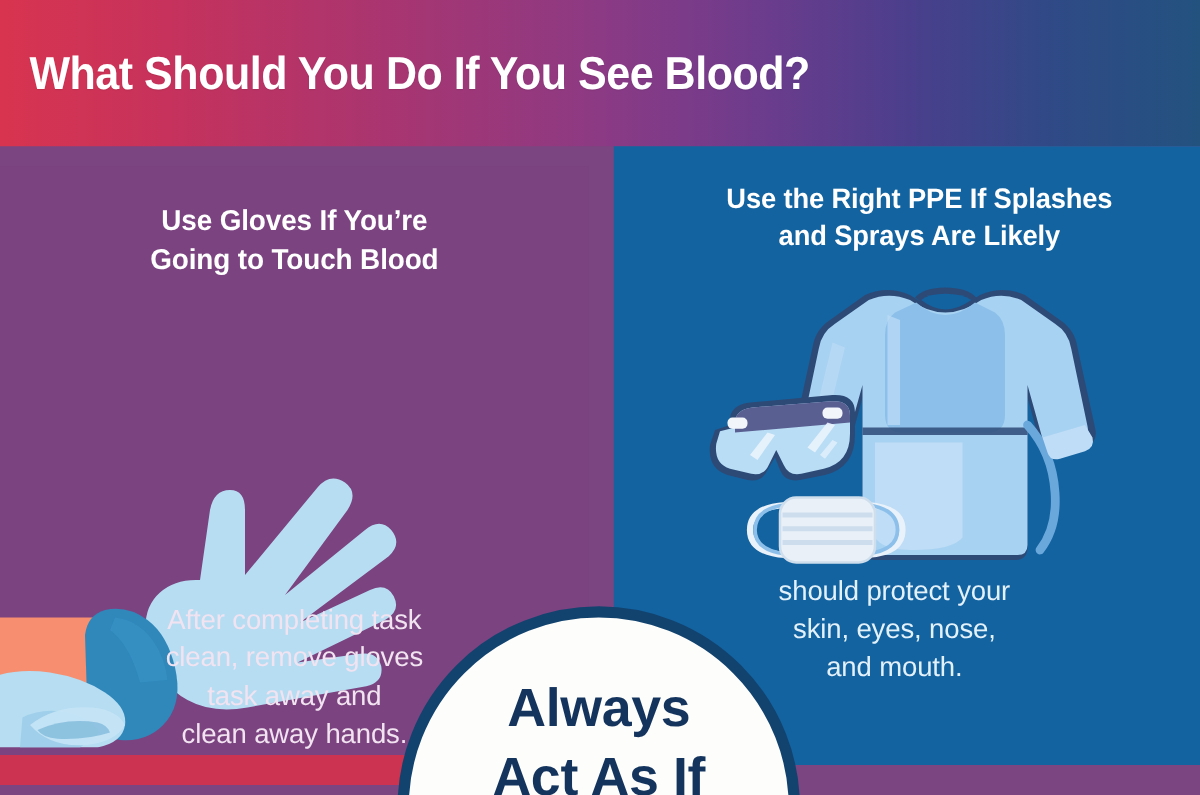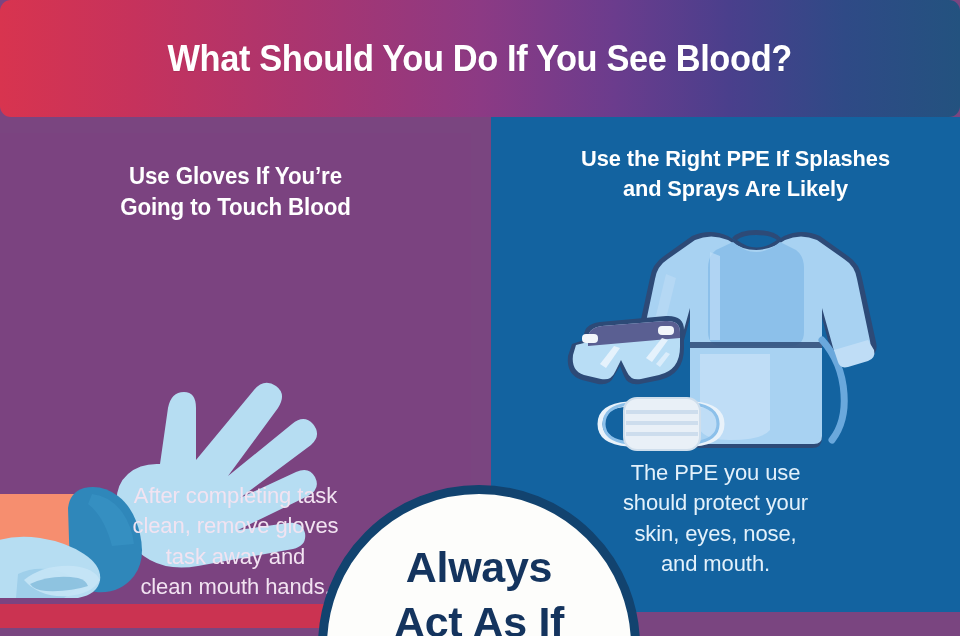--- a/index.html
+++ b/index.html
@@ -19,21 +19,21 @@
     position:absolute;left:0;top:0;width:960px;height:117px;
     background:linear-gradient(90deg,
       #d8344f 0%,
       #c6325c 14%,
       #a93570 32%,
       #8c3a84 50%,
       #6b3c8d 64%,
       #4a3f8c 76%,
       #2f4a86 88%,
       #23527f 100%);
-    display:flex;align-items:center;justify-content:center;border-radius:11px;
+    display:flex;align-items:center;justify-content:flex-start;
   }
   .header-title{
     color:#ffffff;
     font-size:37px;
     font-weight:bold;
     letter-spacing:-0.4px;
     text-align:center;
     transform:scaleX(.93);
     white-space:nowrap;
     text-shadow:0 1px 1px rgba(0,0,0,.10);
@@ -176,21 +176,21 @@
 
       <path d="M24 232 Q44 216 74 218 Q94 220 100 232 Q92 246 68 248 Q40 250 24 232 Z" fill="#c5e4f6" opacity=".9"></path>
 
       <path d="M30 236 Q52 226 78 230 Q86 232 88 238 Q70 244 46 243 Q34 242 30 236 Z" fill="#2f87ba" opacity=".35"></path>
     </svg>
 
     <div class="panel-body">
       <div>After completing task</div>
       <div>clean, remove gloves</div>
       <div>task away and</div>
-      <div>clean mouth hands.</div>
+      <div>clean away hands.</div>
     </div>
 
     <div class="bar bar-left"></div>
   </div>
 
   <div class="panel panel-right">
 
     <div class="panel-head">
       <div>Use the Right PPE If Splashes</div>
       <div>and Sprays Are Likely</div>
@@ -306,21 +306,20 @@
       <rect x="26" y="4" width="76" height="52" rx="13" fill="#e9f0f7"></rect>
       <rect x="26" y="4" width="76" height="52" rx="13" fill="none" stroke="#cfdeec" stroke-width="2"></rect>
 
       <rect x="28" y="16" width="72" height="4" fill="#cddded"></rect>
       <rect x="28" y="27" width="72" height="4" fill="#cddded"></rect>
       <rect x="28" y="38" width="72" height="4" fill="#cddded"></rect>
     </g>
   </svg>
 
   <div class="panel-body" style="left:471px;width:489px;top:458px;color:#e3f1fb;">
-    <div>The PPE you use</div>
     <div>should protect your</div>
     <div>skin, eyes, nose,</div>
     <div>and mouth.</div>
   </div>
 
   <div class="badge">
     <div class="badge-text">
       <div>Always</div>
       <div>Act As If</div>
     </div>

